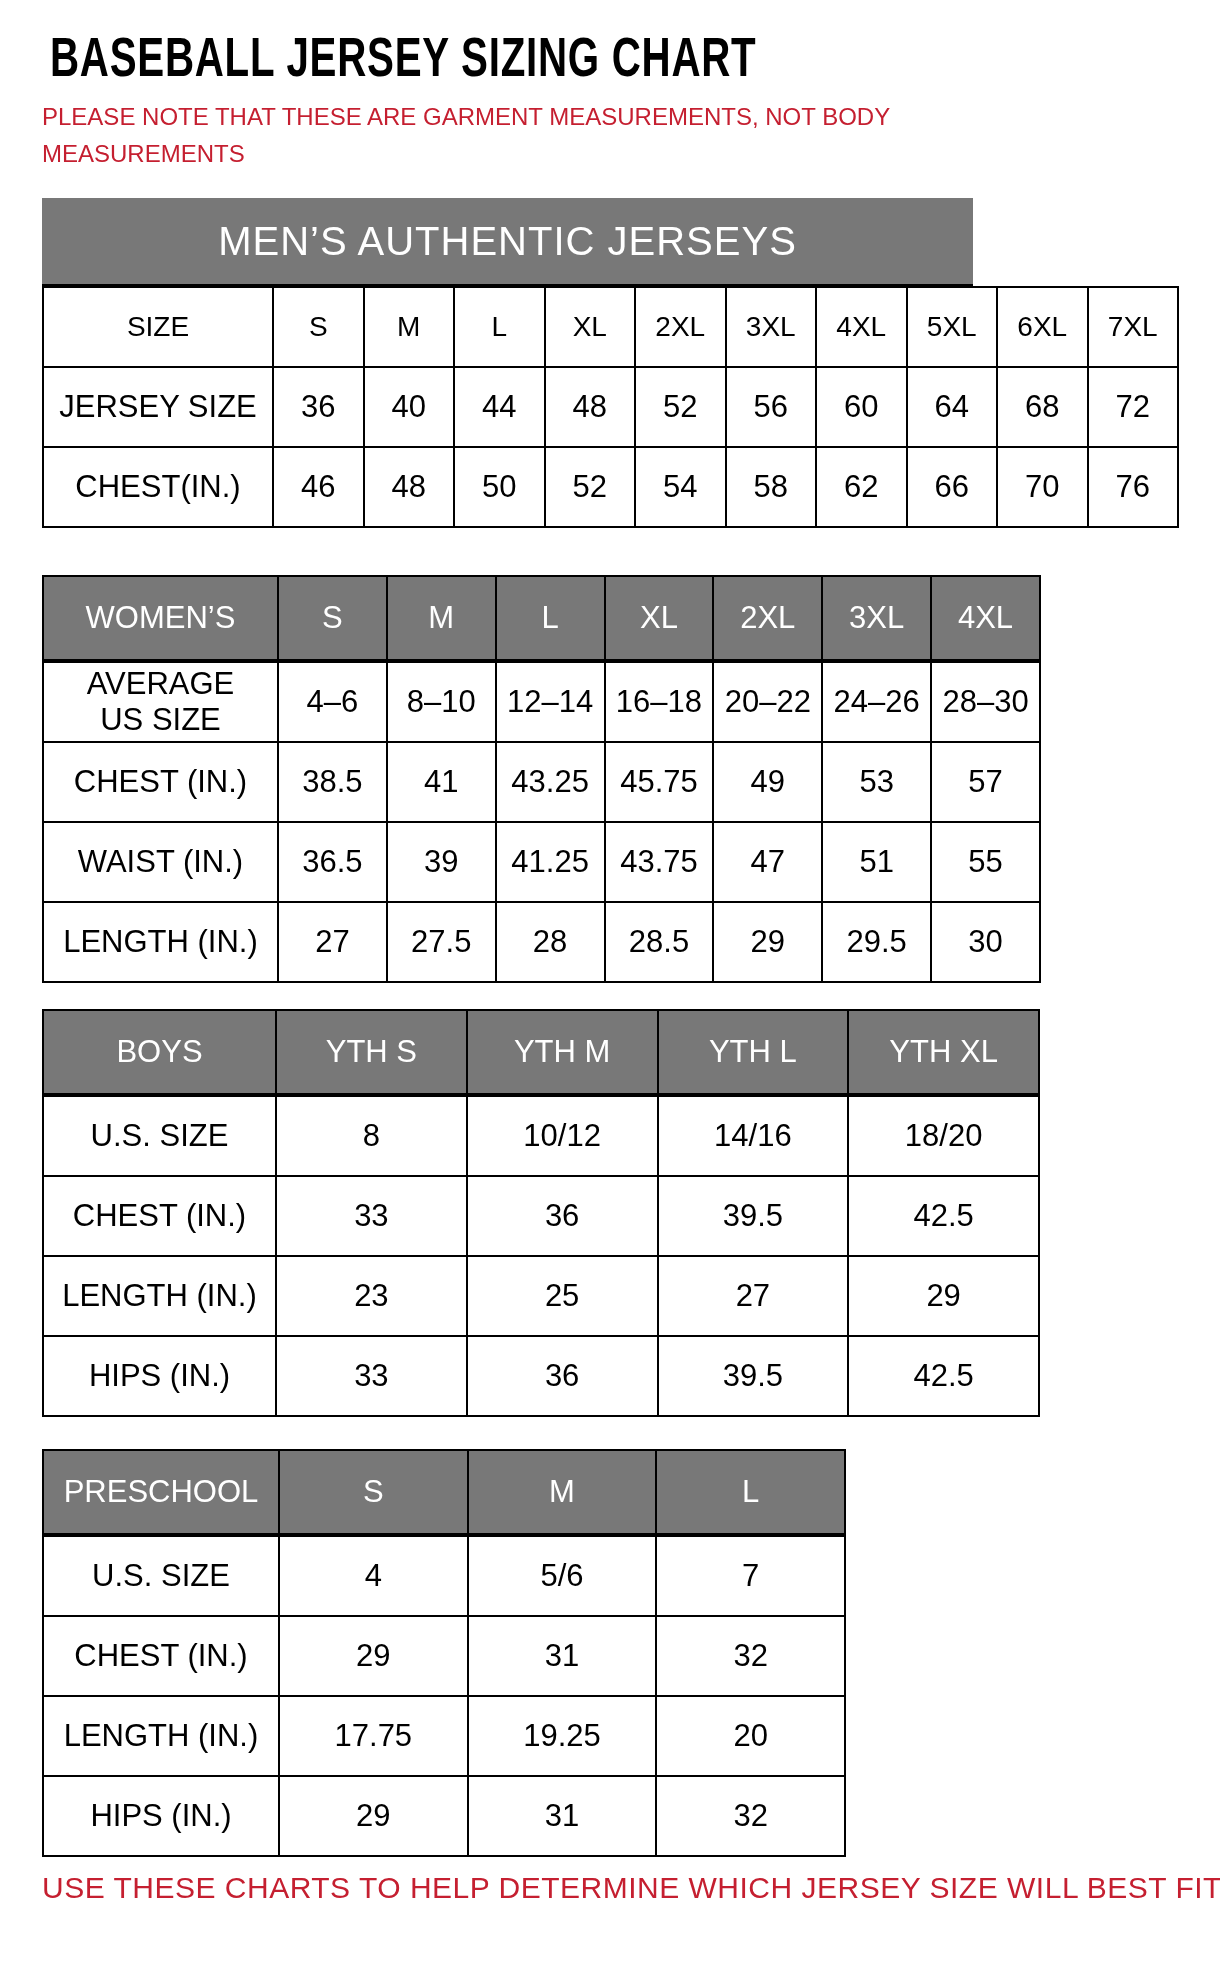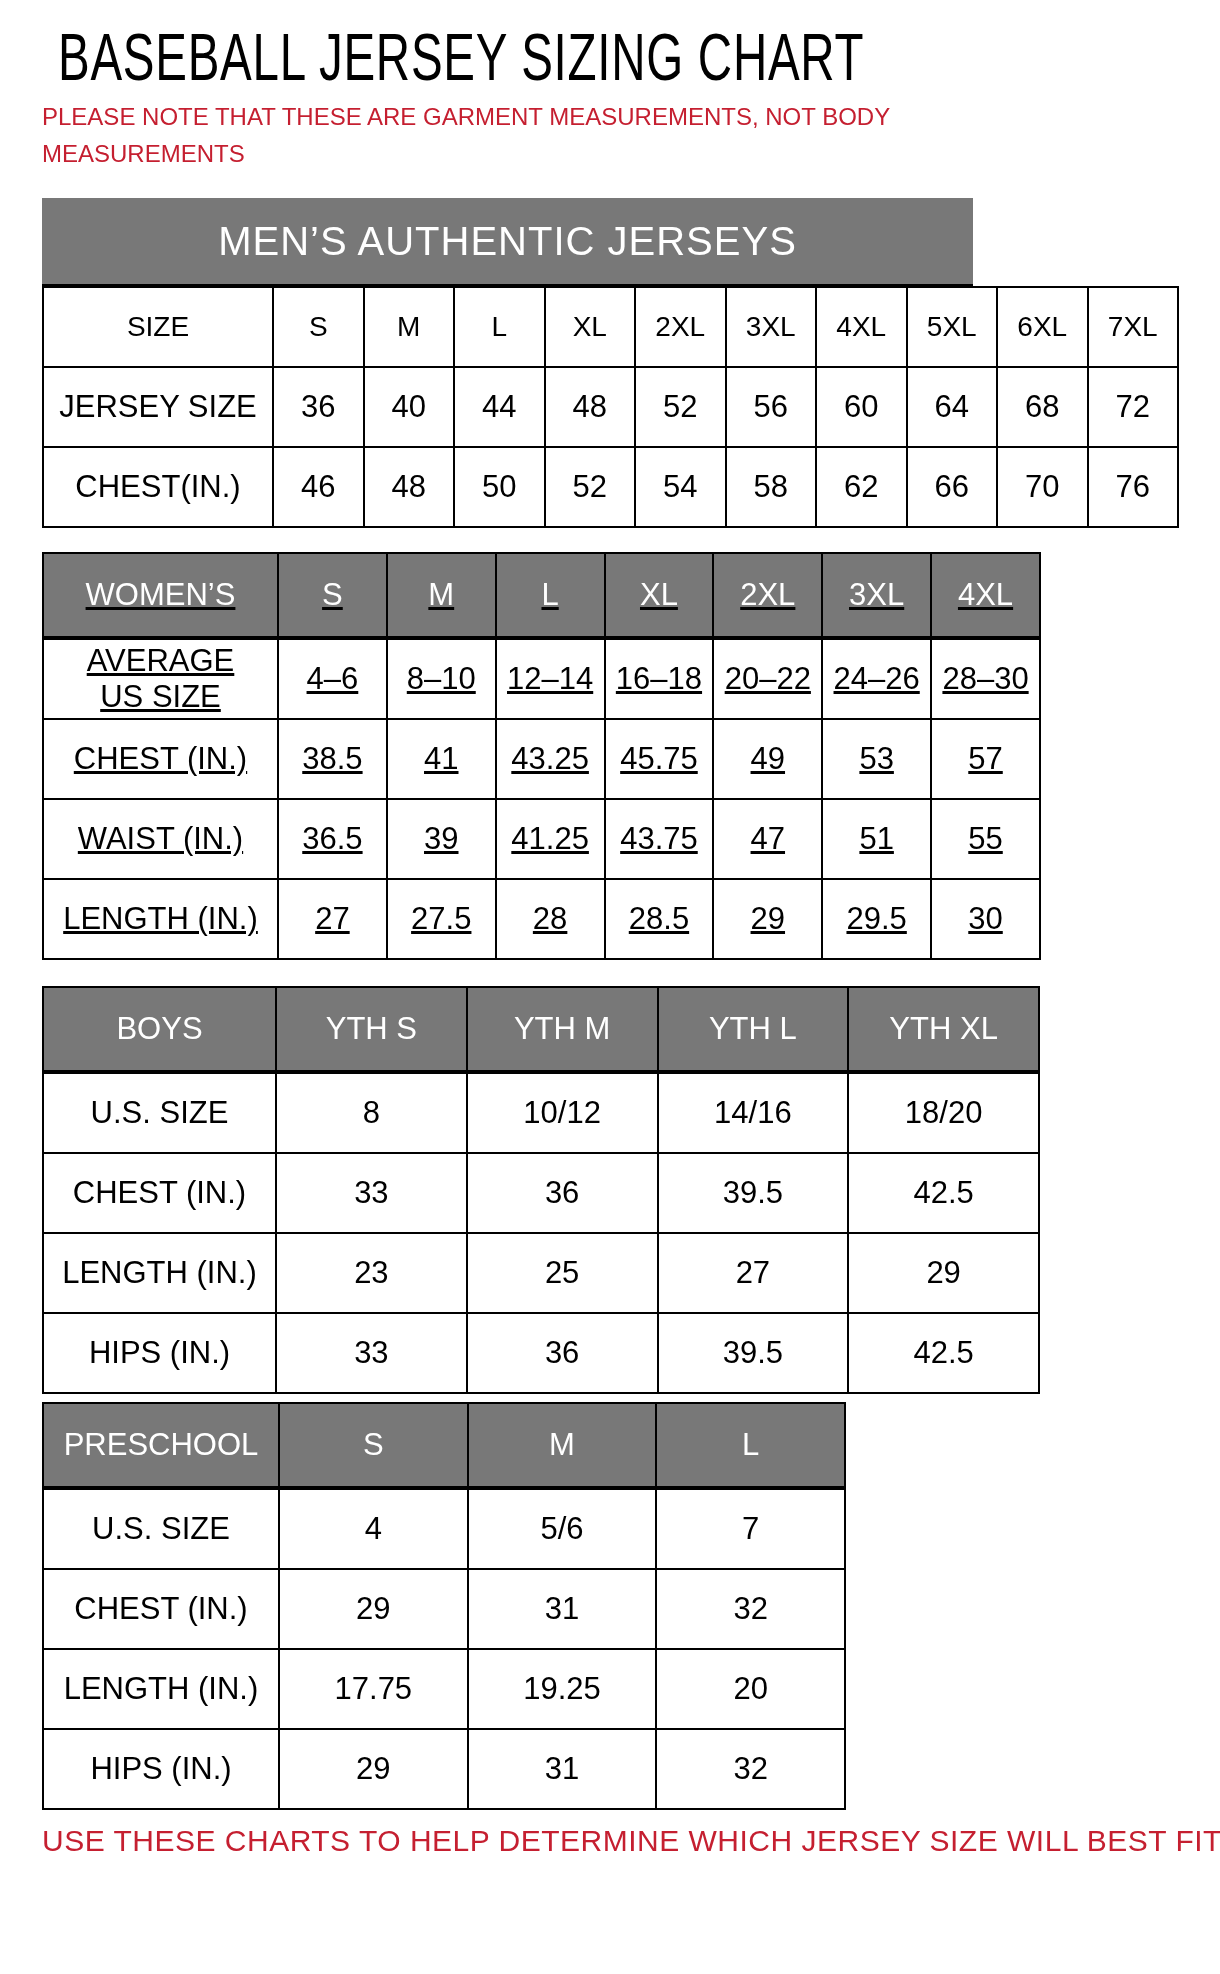--- a/index.html
+++ b/index.html
@@ -8,37 +8,37 @@
     --line:#000000;
   }
   html,body{margin:0;padding:0;}
   body{
     width:1220px;height:1974px;background:#ffffff;color:#000;
     font-family:"Liberation Sans",sans-serif;overflow:hidden;
   }
   .content{padding:24px 20px 0 42px;}
 
   
-  .page-title{margin:0 0 8px 16px;font-size:66px;line-height:66px;font-weight:400;}
+  .page-title{margin:0 0 8px 8px;font-size:56px;line-height:66px;font-weight:700;}
   .page-title .squeeze{
     display:inline-block;transform:scaleX(.72);transform-origin:0 50%;
     white-space:nowrap;letter-spacing:1px;
   }
 
   
   .note{
     color:var(--red);font-size:24px;font-weight:500;line-height:37px;
     max-width:905px;margin:0;
   }
 
   
   .sec-mens{margin-top:26px;}
-  .sec-womens{margin-top:24px;text-decoration:underline;}
+  .sec-womens{margin-top:47px;}
   .sec-boys{margin-top:26px;}
-  .sec-preschool{margin-top:8px;}
+  .sec-preschool{margin-top:32px;}
 
   
   .banner{
     background:var(--gray);color:#fff;
     display:flex;align-items:center;justify-content:center;
     border-bottom:2px solid var(--line);
   }
   .b-mens{width:931px;height:86px;font-size:40px;letter-spacing:1px;}
 
   

